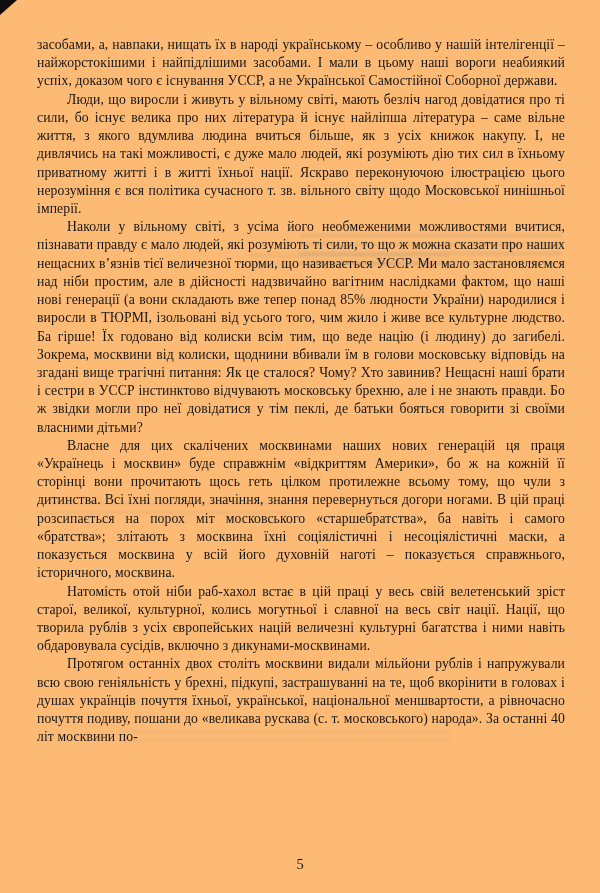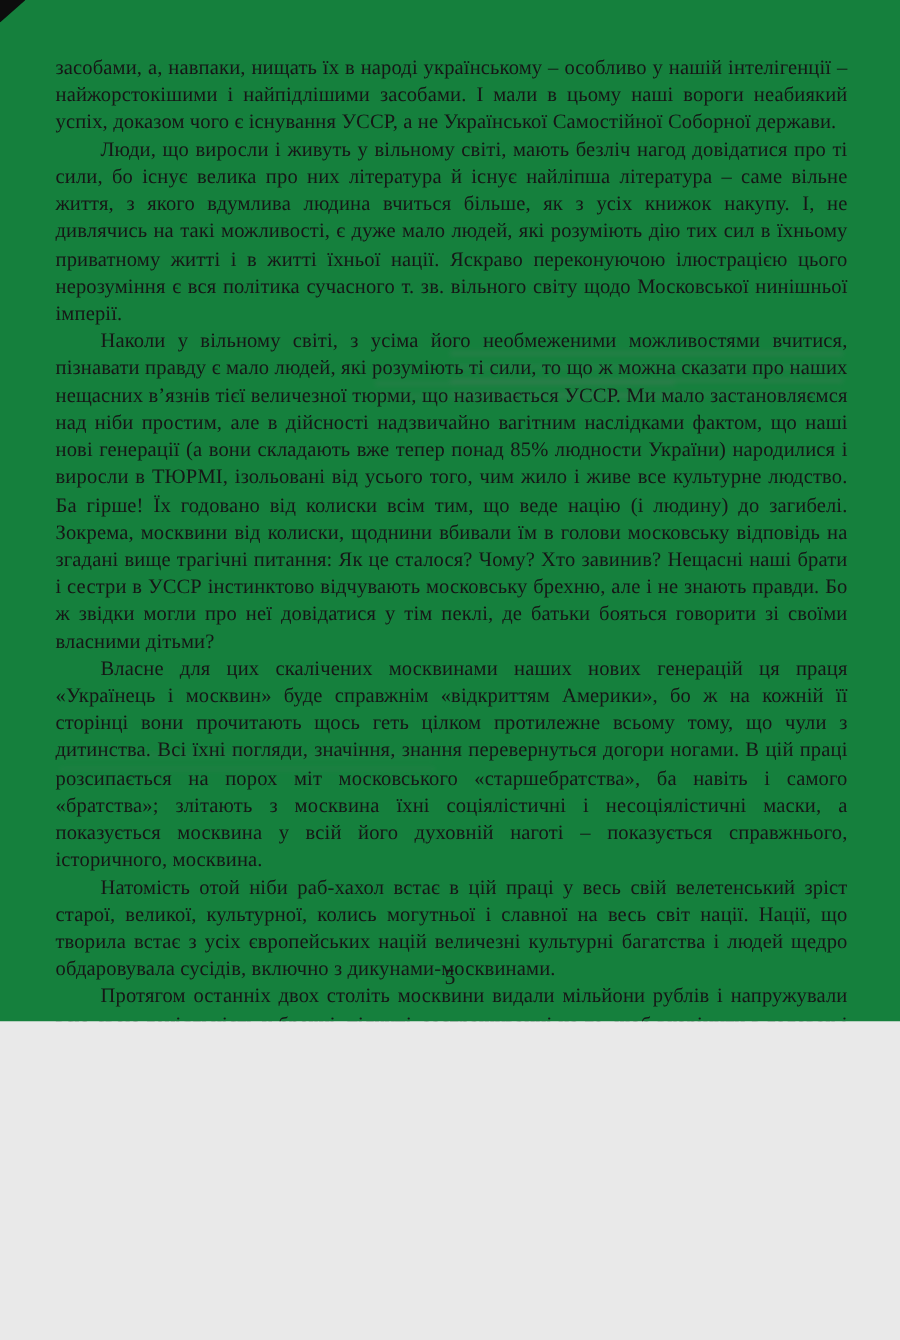--- a/index.html
+++ b/index.html
@@ -1,20 +1,20 @@
 <!DOCTYPE html>
 <html><head>
 <meta charset="utf-8">
 <style>
   html,body{margin:0;padding:0;background:#e9e9e9;}
   .page{
     position:relative;
-    width:600px;height:681px;
+    width:600px;height:893px;
     margin:0 auto;
-    background:#15803d;
+    background:#fdba74;
     overflow:hidden;
     font-family:"Liberation Serif","DejaVu Serif",serif;
     color:#161616;
   }
   .corner-mark{
     position:absolute;top:0;left:0;width:17px;height:15px;
     background:#0d0d0d;
     clip-path:polygon(0 0,100% 0,0 100%);
   }
   .text-block{
@@ -56,18 +56,18 @@
   <div class="artifact a1"></div>
   <div class="artifact a2"></div>
   <div class="artifact a3"></div>
   <div class="artifact a4"></div>
 
   <div class="text-block">
       <p class="para"><span>засобами, а, навпаки, нищать їх в народі українському – особливо у нашій інтелігенції – найжорстокішими і найпідлішими засобами. І мали в цьому наші вороги неабиякий успіх, доказом чого є існування УССР, а не Української Самостійної Соборної держави.</span></p>
       <p class="para indent"><span>Люди, що виросли і живуть у вільному світі, мають безліч нагод довідатися про ті сили, бо існує велика про них література й існує найліпша література – саме вільне життя, з якого вдумлива людина вчиться більше, як з усіх книжок накупу. І, не дивлячись на такі можливості, є дуже мало людей, які розуміють дію тих сил в їхньому приватному житті і в житті їхньої нації. Яскраво переконуючою ілюстрацією цього нерозуміння є вся політика сучасного т. зв. вільного світу щодо Московської нинішньої імперії.</span></p>
       <p class="para indent"><span>Наколи у вільному світі, з усіма його необмеженими можливостями вчитися, пізнавати правду є мало людей, які розуміють ті сили, то що ж можна сказати про наших нещасних в’язнів тієї величезної тюрми, що називається УССР. Ми мало застановляємся над ніби простим, але в дійсності надзвичайно вагітним наслідками фактом, що наші нові генерації (а вони складають вже тепер понад 85% людности України) народилися і виросли в ТЮРМІ, ізольовані від усього того, чим жило і живе все культурне людство. Ба гірше! Їх годовано від колиски всім тим, що веде націю (і людину) до загибелі. Зокрема, москвини від колиски, щоднини вбивали їм в голови </span><span class="bold">московську</span><span> відповідь на згадані вище трагічні питання: Як це сталося? Чому? Хто завинив? Нещасні наші брати і сестри в УССР інстинктово відчувають московську брехню, але і не знають правди. Бо ж звідки могли про неї довідатися у тім пеклі, де батьки бояться говорити зі своїми власними дітьми?</span></p>
       <p class="para indent"><span>Власне для цих скалічених москвинами наших нових генерацій ця праця «Українець і москвин» буде справжнім «відкриттям Америки», бо ж на кожній її сторінці вони прочитають щось геть цілком протилежне всьому тому, що чули з дитинства. Всі їхні погляди, значіння, знання перевернуться догори ногами. В цій праці розсипається на порох міт московського «старшебратства», ба навіть і самого «братства»; злітають з москвина їхні соціялістичні і несоціялістичні маски, а показується москвина у всій його духовній наготі – показується </span><span class="bold">справжнього</span><span>, історичного, москвина.</span></p>
-      <p class="para indent"><span>Натомість отой ніби раб-хахол встає в цій праці у весь свій велетенський зріст старої, великої, культурної, колись могутньої і славної на весь світ нації. Нації, що творила </span><span class="bold">встає</span><span> з усіх європейських націй величезні культурні багатства і людей щедро обдаровувала сусідів, включно з дикунами-москвинами.</span></p>
+      <p class="para indent"><span>Натомість отой ніби раб-хахол встає в цій праці у весь свій велетенський зріст старої, великої, культурної, колись могутньої і славної на весь світ нації. Нації, що творила </span><span class="bold">рублів</span><span> з усіх європейських націй величезні культурні багатства і ними навіть обдаровувала сусідів, включно з дикунами-москвинами.</span></p>
       <p class="para indent"><span>Протягом останніх двох століть москвини видали мільйони рублів і напружували всю свою геніяльність у брехні, підкупі, застрашуванні на те, щоб вкорінити в головах і душах українців почуття їхньої, української, національної меншвартости, а рівночасно почуття подиву, пошани до «великава рускава (с. т. московського) народа». За останні 40 літ москвини по-</span></p>
     </div>
 
   <div class="page-number">5</div>
 </div>
 
 </body></html>

